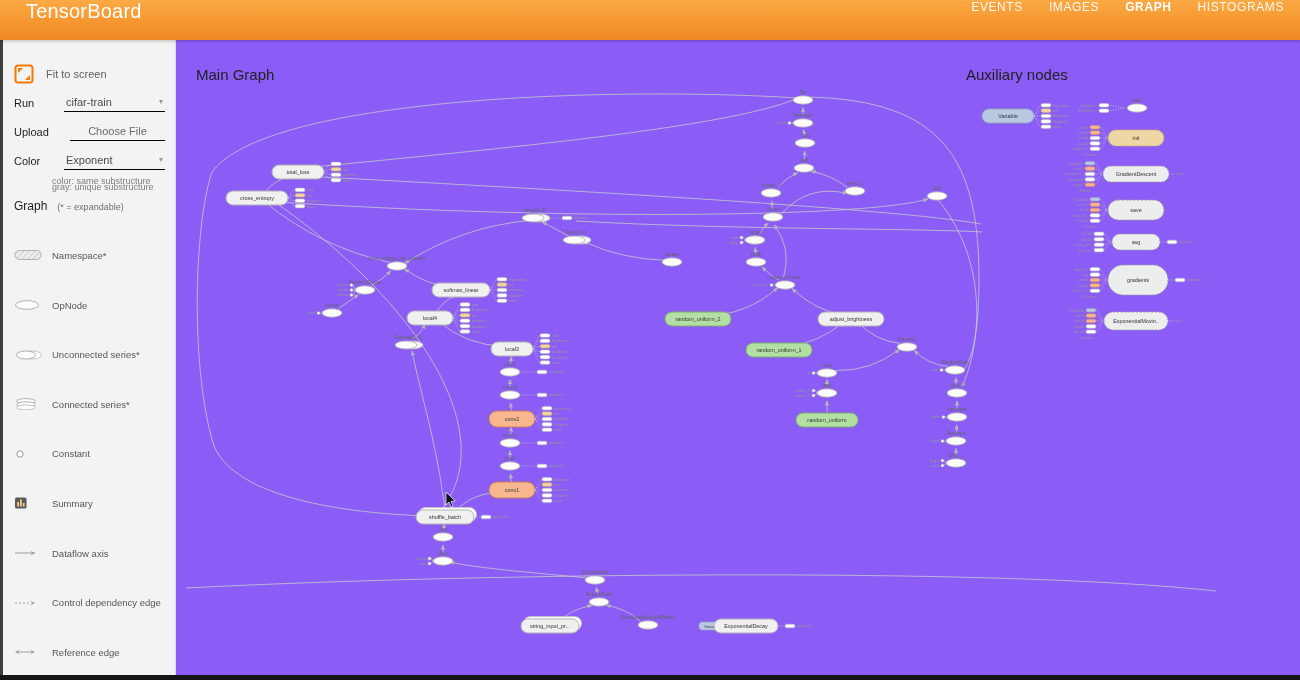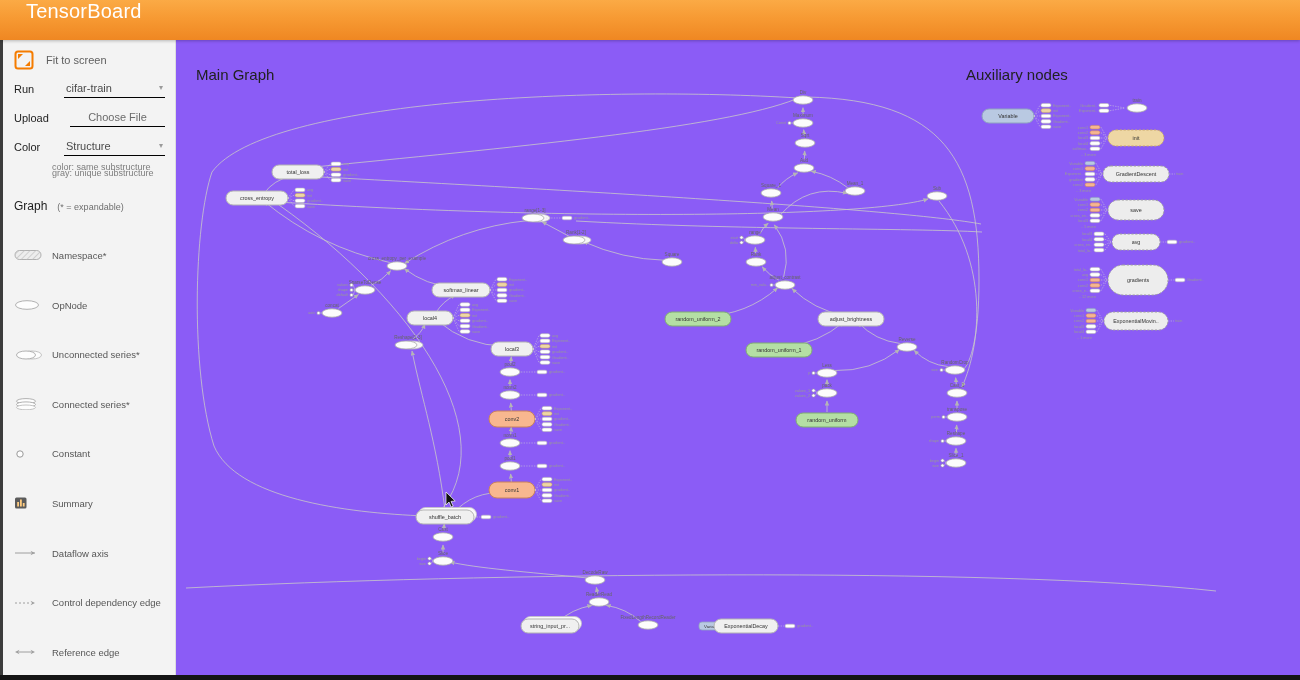--- a/index.html
+++ b/index.html
@@ -15,21 +15,21 @@
   .nav-tab.active { color:#fff; font-weight:700; }
 
   
   #edge-left { position:absolute; left:0; top:40px; width:3px; height:635px; background:#3c3c3c; z-index:9; }
   #edge-bottom { position:absolute; left:0; top:675px; width:1300px; height:5px; background:#151515; z-index:9; }
 
   
   #sidebar { position:absolute; left:0; top:40px; width:176px; height:635px; background:#f3f3f3;
     border-right:1px solid #ddd; padding:8px 0 4px 0; display:flex; flex-direction:column; }
   .sb-row { display:flex; align-items:center; padding:0 10px 0 14px; }
-  #fit-row { margin-top:2px; margin-bottom:10px; }
+  #fit-row { margin-top:16px; margin-bottom:10px; }
   #fit-icon { width:20px; height:20px; margin-right:12px; cursor:pointer; }
   #fit-label { font-size:11px; color:#5f5f5f; }
   .sb-label { font-size:11px; font-weight:500; color:#1d1d1d; width:38px; }
   #upload-label { width:44px; }
   .sb-field { position:relative; flex:1; margin-left:12px; border-bottom:1px solid #000000;
     font-size:11px; color:#4a4a4a; padding:2px 2px 3px 2px; cursor:pointer; }
   .sb-field .caret { position:absolute; right:2px; top:3px; font-size:8px; color:#9a9a9a; }
   #run-row, #upload-row, #color-row { margin-bottom:11px; }
   #upload-btn { text-align:center; color:#6b6b6b; }
   .sb-caption { font-size:9px; color:#7d7d7d; line-height:1.35; padding-left:52px; margin-top:-6px; }
@@ -49,20 +49,26 @@
   .section-title { position:absolute; font-size:15px; font-weight:500; color:#212121; }
   #main-graph-title { left:20px; top:26px; }
   #aux-title { left:790px; top:26px; }
   #graph-svg { position:absolute; left:0; top:0; width:1124px; height:635px; cursor:default; }
 </style>
 </head>
 <body>
 
 <div id="header">
   <div id="app-title">TensorBoard</div>
+  <div id="nav">
+    <div class="nav-tab">EVENTS</div>
+    <div class="nav-tab">IMAGES</div>
+    <div class="nav-tab active">GRAPH</div>
+    <div class="nav-tab">HISTOGRAMS</div>
+  </div>
 </div>
 
 <div id="edge-left"></div>
 <div id="edge-bottom"></div>
 
 <div id="sidebar">
 
   <div class="sb-row" id="fit-row">
     <svg id="fit-icon" viewBox="0 0 20 20">
       <rect x="1.5" y="1.5" width="17" height="17" rx="2.5" fill="none" stroke="#f57c00" stroke-width="2"></rect>
@@ -81,21 +87,21 @@
   </div>
 
   <div class="sb-row" id="upload-row">
     <span class="sb-label" id="upload-label">Upload</span>
     <span class="sb-field" id="upload-btn">Choose File</span>
   </div>
 
   <div class="sb-row" id="color-row">
     <span class="sb-label">Color</span>
     <span class="sb-field">
-      <span>Structure</span>
+      <span>Exponent</span>
       <span class="caret">▾</span>
     </span>
   </div>
 
   <div class="sb-caption">color: same substructure</div>
   <div class="sb-caption">gray: unique substructure</div>
 
   <div id="sb-spacer"></div>
 
   <div id="legend">

